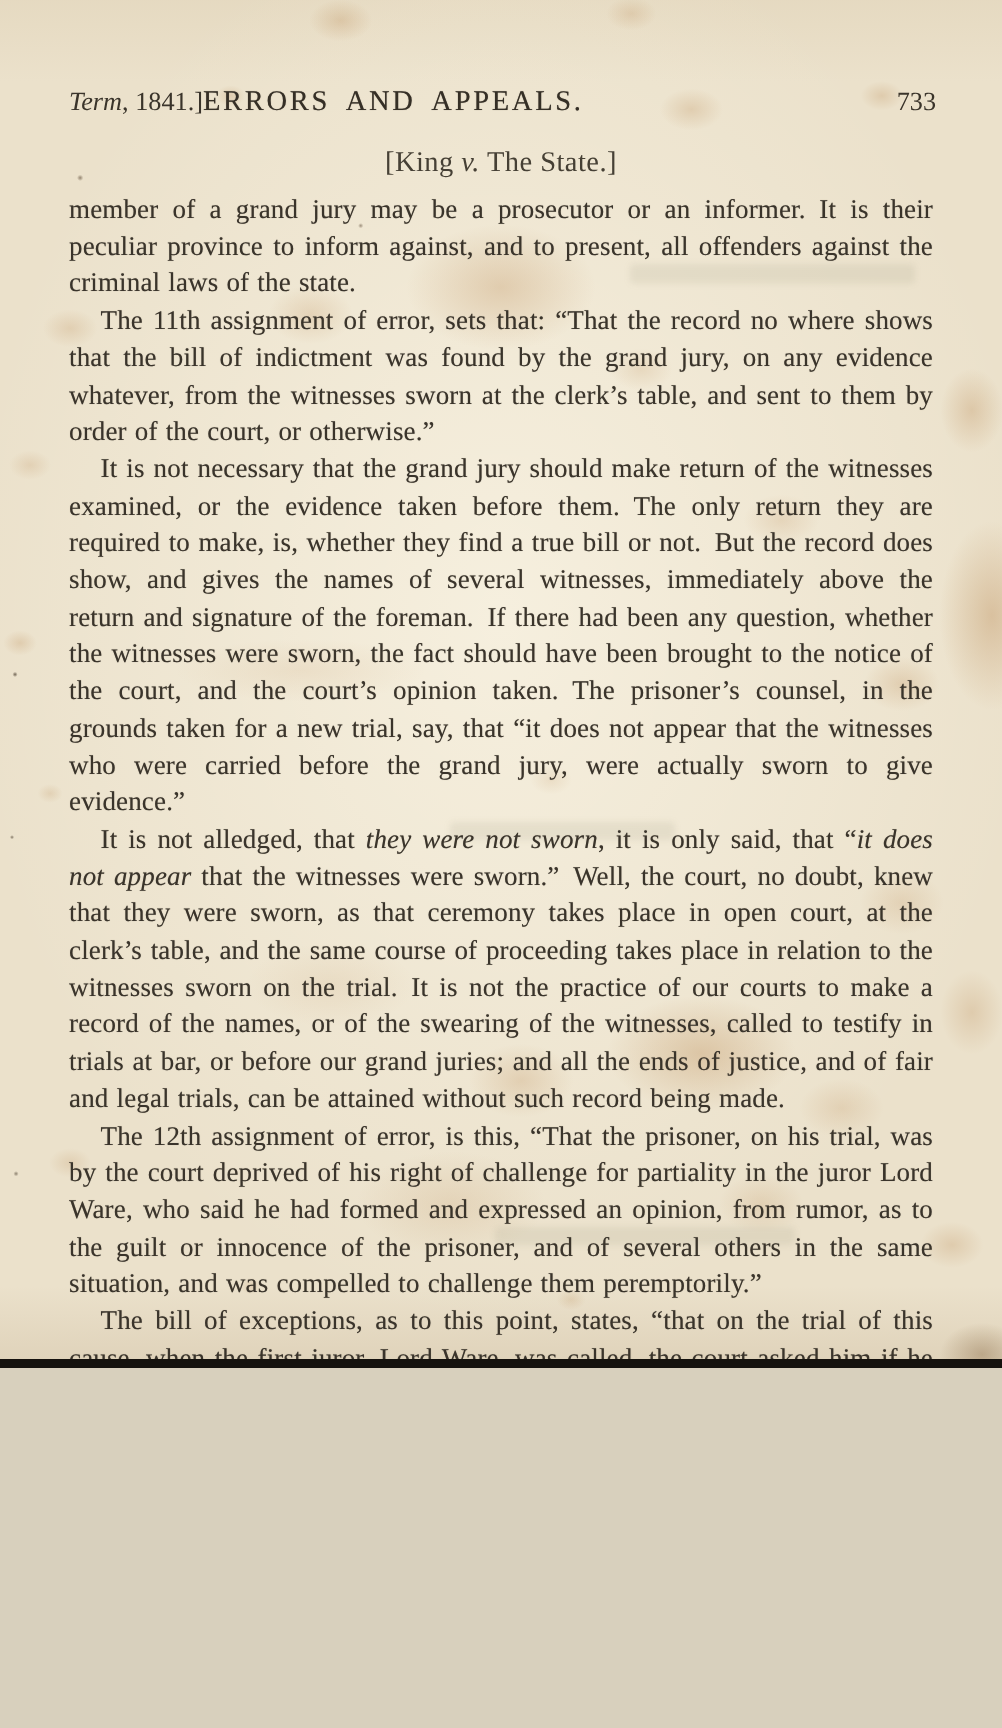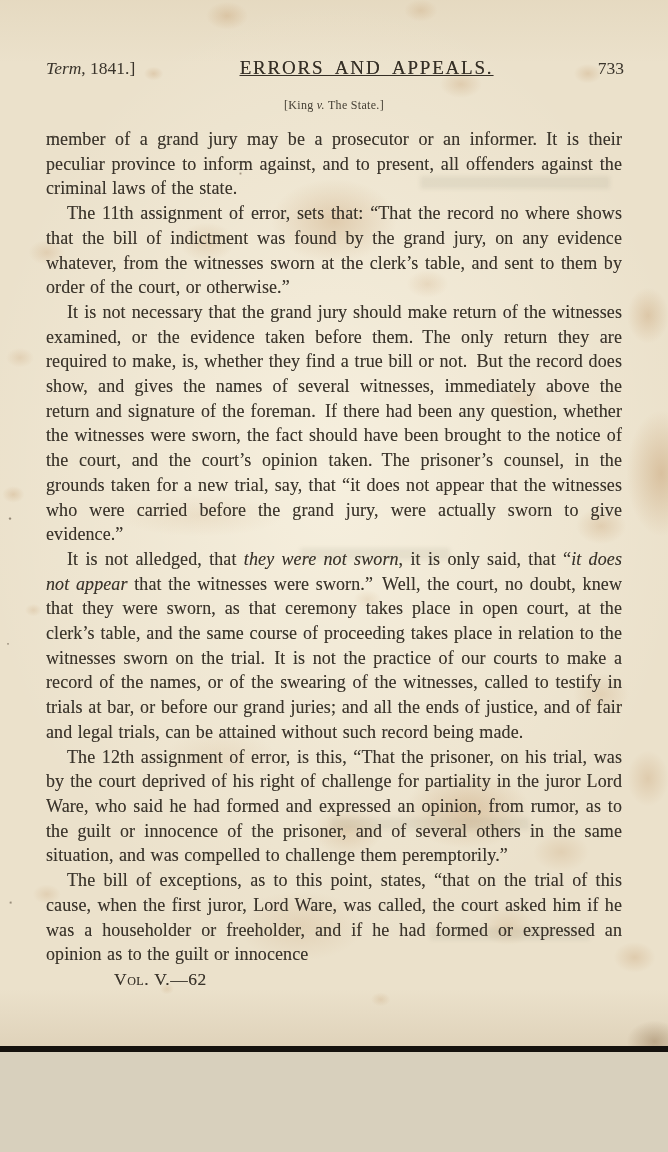--- a/index.html
+++ b/index.html
@@ -3,21 +3,21 @@
 <meta charset="utf-8">
 <style>
   :root{
     --paper:#ebe1cb;
     --ink:#3a342b;
     --stain:186,138,84;
   }
   *{margin:0;padding:0;box-sizing:border-box;}
   html,body{width:668px;height:1152px;background:#d8d0bd;}
   .page{
-    position:relative;width:668px;height:1052px;overflow:hidden;
+    position:relative;width:668px;height:912px;overflow:hidden;
     color:var(--ink);
     font-family:"Liberation Serif","DejaVu Serif",serif;
     background:
       
       radial-gradient(circle 2.5px at 1.5% 49.3%, rgba(45,32,18,.65), transparent 70%),
       radial-gradient(circle 2px   at 1.2% 61.2%, rgba(45,32,18,.55), transparent 70%),
       radial-gradient(circle 2.5px at 1.6% 85.8%, rgba(45,32,18,.5), transparent 70%),
       radial-gradient(circle 3px   at 8% 13%,  rgba(60,40,20,.5), transparent 70%),
       radial-gradient(circle 2.5px at 36% 16.5%, rgba(60,40,20,.45), transparent 70%),
       
@@ -64,29 +64,29 @@
   .g3{left:330px;top:818px;width:200px;height:12px;}
   .g4{left:430px;top:928px;width:160px;height:12px;}
 
   .header{
     position:absolute;top:57px;left:46px;right:44px;
     display:flex;align-items:baseline;
     font-size:17.5px;
   }
   .hdr-left{white-space:nowrap;}
   .hdr-center{
-    flex:1;text-align:center;
+    flex:1;text-align:left;
     font-size:19px;letter-spacing:1.8px;word-spacing:5px;
-    color:#352f26;text-shadow:0 0 .5px rgba(53,47,38,.6);text-decoration:underline;
+    color:#352f26;text-shadow:0 0 .5px rgba(53,47,38,.6);
   }
   .hdr-right{white-space:nowrap;}
 
   .caption{
     position:absolute;top:98px;left:0;width:100%;
-    text-align:center;font-size:12px;color:#464035;letter-spacing:.3px;
+    text-align:center;font-size:19px;color:#464035;letter-spacing:.3px;
   }
 
   .bodycol{
     position:absolute;top:127px;left:46px;width:576px;
     font-size:18px;line-height:24.7px;
     text-align:justify;
     letter-spacing:.1px;word-spacing:.8px;
     text-shadow:0 0 .5px rgba(58,52,43,.45);
   }
   .bodycol p{margin:0;font-family:Liberation Serif, serif;}

